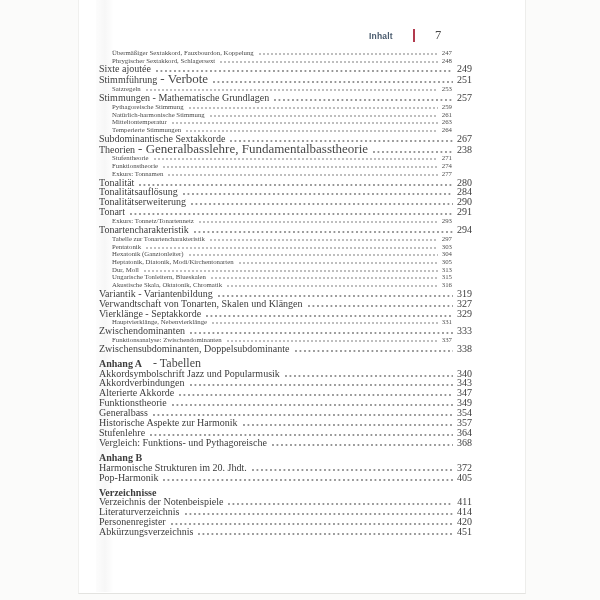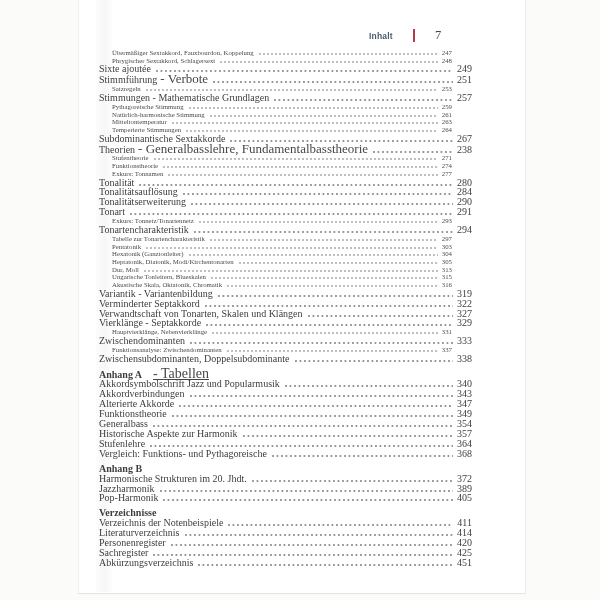--- a/index.html
+++ b/index.html
@@ -34,21 +34,21 @@
     font-size:8.5px;font-weight:bold;color:#4a5b6e;letter-spacing:0.2px;
   }
   .hdr-bar{width:2px;height:13px;background:#b23a4e;}
   .hdr-page{font-size:12.5px;color:#474747;}
   
   .toc{position:absolute;left:99px;top:49px;width:373px;}
   .row{display:flex;align-items:baseline;}
   .row.main{font-size:10px;line-height:9.9px;}
   .row.heading{font-size:10px;line-height:9.9px;margin-top:5px;gap:8px;}
   .row.heading .title{font-weight:bold;}
-  .row.heading .suffix{font-size:14px;font-weight:normal;margin-left:3px;text-decoration:underline;}
+  .row.heading .suffix{font-size:12px;font-weight:normal;margin-left:3px;}
   .row.sub{
     font-size:6.8px;line-height:7.7px;
     padding-left:13px;padding-right:20px;color:#4b4b4b;
   }
   .suffix{font-size:13px;margin-left:3px;color:#474747;}
   .title{white-space:nowrap;}
   .leader{
     flex:1 1 auto;height:2px;margin:0 4px 0 5px;min-width:10px;
     background-image:radial-gradient(circle at 1px 1px, #8f8f8f 0.7px, transparent 1px);
     background-size:4.5px 2px;background-repeat:repeat-x;background-position:left bottom;
@@ -214,25 +214,20 @@
         <span class="title">Akustische Skala, Oktatonik, Chromatik</span>
         <span class="leader"></span>
         <span class="page-num">316</span>
       </div>
       <div class="row main">
         <span class="title">Variantik - Variantenbildung</span>
         <span class="leader"></span>
         <span class="page-num">319</span>
       </div>
       <div class="row main">
-        <span class="title">Verminderter Septakkord</span>
-        <span class="leader"></span>
-        <span class="page-num">322</span>
-      </div>
-      <div class="row main">
         <span class="title">Verwandtschaft von Tonarten, Skalen und Klängen</span>
         <span class="leader"></span>
         <span class="page-num">327</span>
       </div>
       <div class="row main">
         <span class="title">Vierklänge - Septakkorde</span>
         <span class="leader"></span>
         <span class="page-num">329</span>
       </div>
       <div class="row sub">
@@ -301,25 +296,20 @@
       </div>
       <div class="row heading">
         <span class="title">Anhang B</span>
       </div>
       <div class="row main">
         <span class="title">Harmonische Strukturen im 20. Jhdt.</span>
         <span class="leader"></span>
         <span class="page-num">372</span>
       </div>
       <div class="row main">
-        <span class="title">Jazzharmonik</span>
-        <span class="leader"></span>
-        <span class="page-num">389</span>
-      </div>
-      <div class="row main">
         <span class="title">Pop-Harmonik</span>
         <span class="leader"></span>
         <span class="page-num">405</span>
       </div>
       <div class="row heading">
         <span class="title">Verzeichnisse</span>
       </div>
       <div class="row main">
         <span class="title">Verzeichnis der Notenbeispiele</span>
         <span class="leader"></span>
@@ -327,25 +317,20 @@
       </div>
       <div class="row main">
         <span class="title">Literaturverzeichnis</span>
         <span class="leader"></span>
         <span class="page-num">414</span>
       </div>
       <div class="row main">
         <span class="title">Personenregister</span>
         <span class="leader"></span>
         <span class="page-num">420</span>
-      </div>
-      <div class="row main">
-        <span class="title">Sachregister</span>
-        <span class="leader"></span>
-        <span class="page-num">425</span>
       </div>
       <div class="row main">
         <span class="title">Abkürzungsverzeichnis</span>
         <span class="leader"></span>
         <span class="page-num">451</span>
       </div>
     </div>
 </div>
 
 </body></html>

